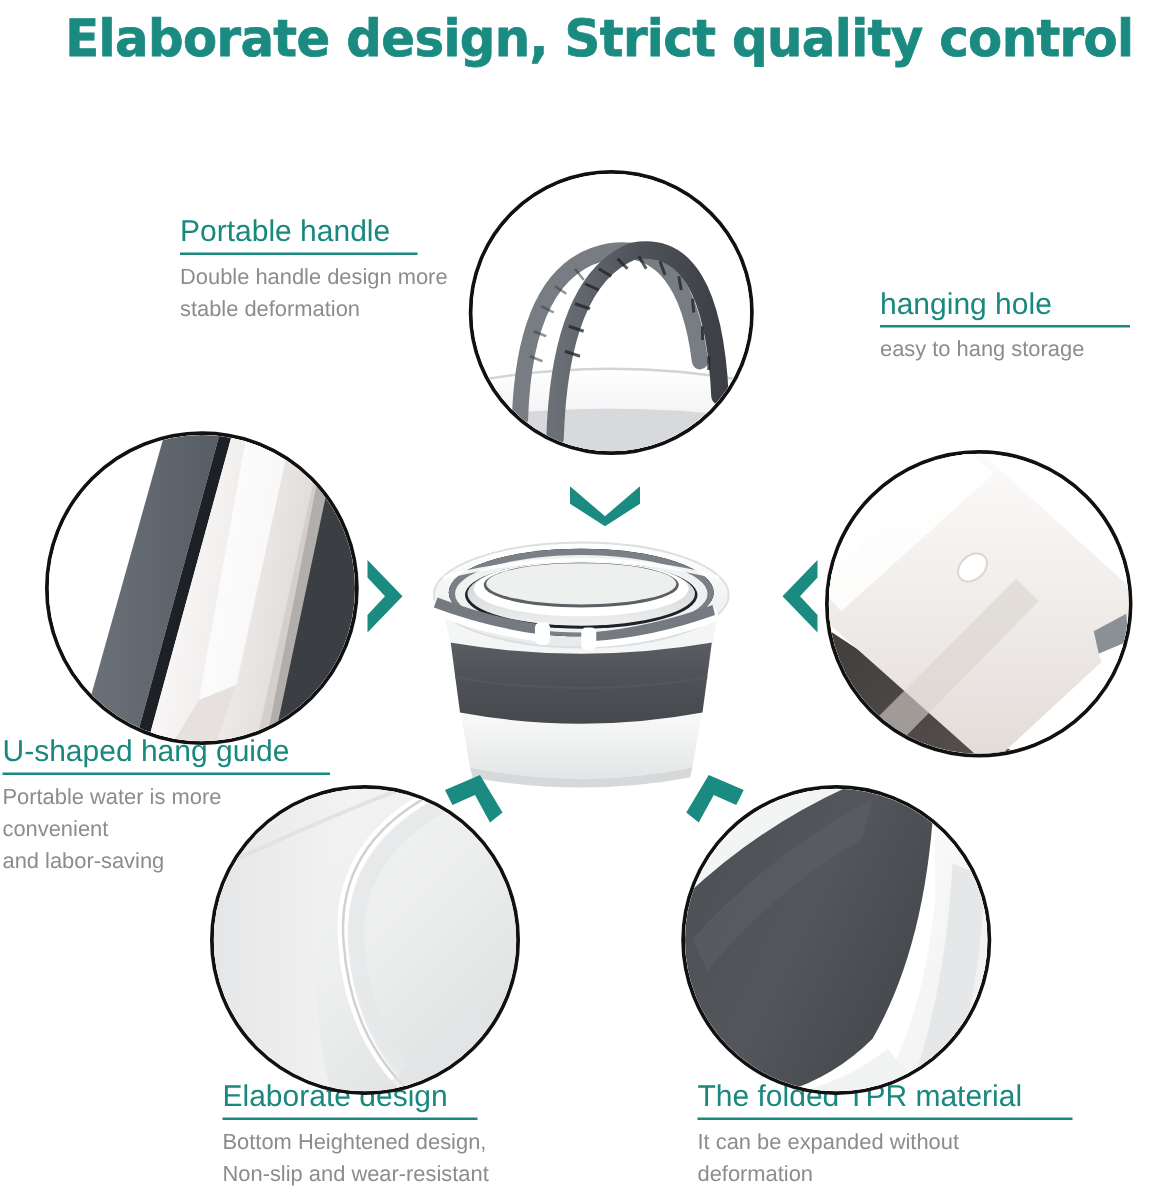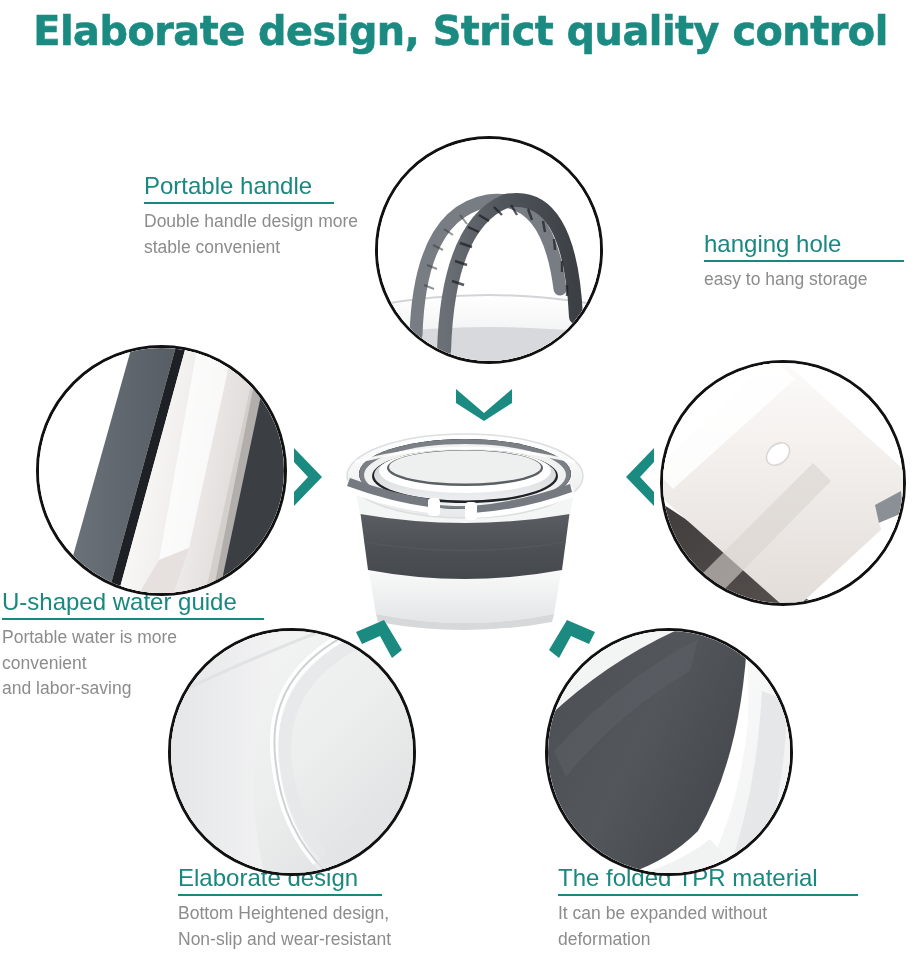--- a/index.html
+++ b/index.html
@@ -21,21 +21,21 @@
 
   
   #title-bar {
     position: absolute;
     left: 0;
     top: 0;
     width: 920px;
     height: 62px;
     display: flex;
     align-items: center;
-    justify-content: center;
+    justify-content: flex-end;
   }
   #title-text {
     font-family: "DejaVu Sans", sans-serif;
     font-weight: 700;
     font-size: 41px;
     letter-spacing: -0.5px;
     color: #1b8b82;
     white-space: nowrap;
     transform: scaleX(0.97);
     -webkit-text-stroke: 0.6px #1b8b82;
@@ -116,31 +116,31 @@
 <div id="page">
 
   <div id="title-bar">
     <div id="title-text">Elaborate  design, Strict  quality  control</div>
   </div>
 
   <div class="caption" id="cap-portable">
     <div class="cap-head">Portable handle</div>
     <div class="cap-rule"></div>
     <div class="cap-body">Double handle design more</div>
-    <div class="cap-body">stable convenient</div>
+    <div class="cap-body">stable deformation</div>
   </div>
 
   <div class="caption" id="cap-hanging">
     <div class="cap-head">hanging hole</div>
     <div class="cap-rule"></div>
     <div class="cap-body">easy to hang storage</div>
   </div>
 
   <div class="caption" id="cap-ushape">
-    <div class="cap-head">U-shaped water guide</div>
+    <div class="cap-head">U-shaped hang guide</div>
     <div class="cap-rule"></div>
     <div class="cap-body">Portable water is more</div>
     <div class="cap-body">convenient</div>
     <div class="cap-body">and labor-saving</div>
   </div>
 
   <div class="caption" id="cap-elaborate">
     <div class="cap-head">Elaborate design</div>
     <div class="cap-rule"></div>
     <div class="cap-body">Bottom Heightened design,</div>

